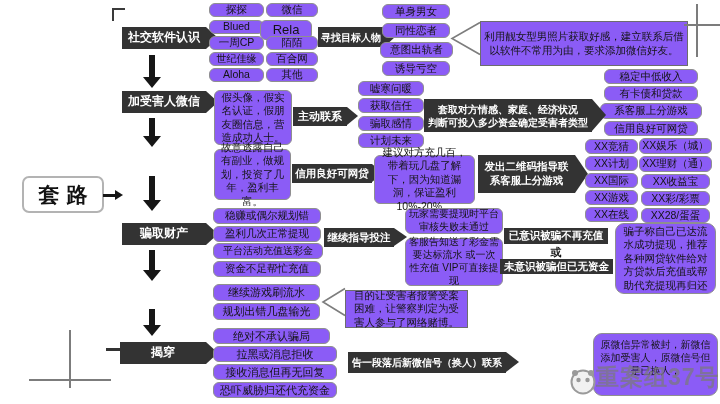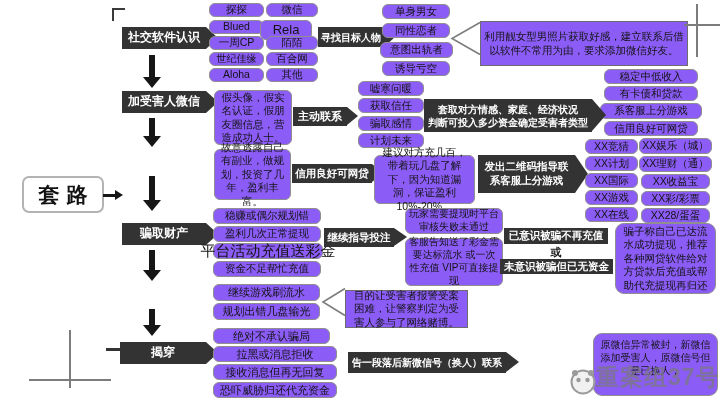--- a/index.html
+++ b/index.html
@@ -130,21 +130,21 @@
   <div class="wbox" style="left:585px;top:190px;width:53px;height:15px;font-size:10.5px">XX游戏</div>
   <div class="wbox" style="left:585px;top:207px;width:53px;height:15px;font-size:10.5px">XX在线</div>
   <div class="wbox" style="left:639px;top:138px;width:73px;height:16px;font-size:10.5px">XX娱乐（城）</div>
   <div class="wbox" style="left:639px;top:156px;width:73px;height:16px;font-size:10.5px">XX理财（通）</div>
   <div class="wbox" style="left:641px;top:174px;width:69px;height:15px;font-size:10.5px">XX收益宝</div>
   <div class="wbox" style="left:641px;top:191px;width:69px;height:15px;font-size:10.5px">XX彩/彩票</div>
   <div class="wbox" style="left:641px;top:208px;width:69px;height:15px;font-size:10.5px">XX28/蛋蛋</div>
 
   <div class="wbox" style="left:213px;top:208px;width:108px;height:16px;font-size:10.5px">稳赚或偶尔规划错</div>
   <div class="wbox" style="left:213px;top:226px;width:108px;height:16px;font-size:10.5px">盈利几次正常提现</div>
-  <div class="wbox" style="left:213px;top:243px;width:110px;height:16px;font-size:15px">平台活动充值送彩金</div>
+  <div class="wbox" style="left:213px;top:243px;width:110px;height:16px;font-size:10px">平台活动充值送彩金</div>
   <div class="wbox" style="left:213px;top:261px;width:108px;height:16px;font-size:10.5px">资金不足帮忙充值</div>
   <div class="hdr" style="left:324px;top:228px;width:70px;height:19px;--t:9.5px;--w:13px;font-size:10.5px">继续指导投注</div>
   <div class="wbox wrap" style="left:405px;top:208px;width:98px;height:26px;font-size:10px">玩家需要提现时平台审核失败未通过</div>
   <div class="wbox wrap" style="left:405px;top:238px;width:98px;height:48px;font-size:10px">客服告知送了彩金需要达标流水 或一次性充值 VIP可直接提现</div>
   <div class="blk" style="left:504px;top:228px;width:104px;height:16px">已意识被骗不再充值</div>
   <div class="abs" style="left:544px;top:245px;width:24px;font-size:11px;font-weight:bold;text-align:center">或</div>
   <div class="blk" style="left:500px;top:259px;width:113px;height:15px">未意识被骗但已无资金</div>
   <div class="wbox wrap" style="left:615px;top:223px;width:101px;height:71px;font-size:10.5px;border-radius:9px">骗子称自己已达流水成功提现，推荐各种网贷软件给对方贷款后充值或帮助代充提现再归还</div>
 
   <div class="wbox" style="left:213px;top:284px;width:107px;height:17px;font-size:11px">继续游戏刷流水</div>

